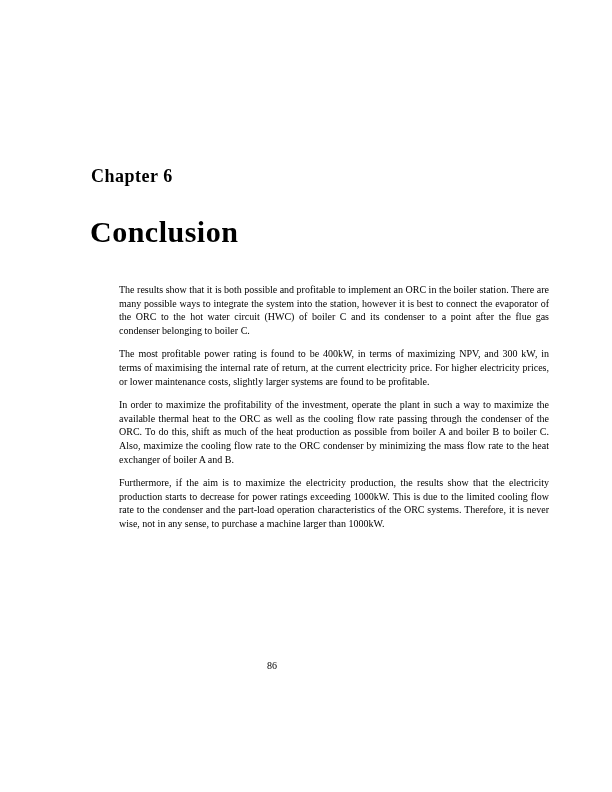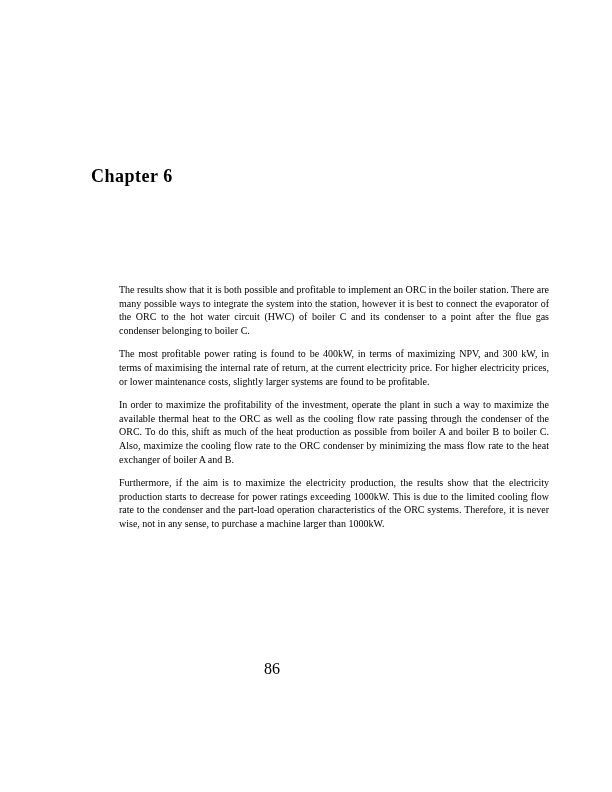--- a/index.html
+++ b/index.html
@@ -46,29 +46,30 @@
   }
   .body-text p {
     margin: 0 0 10px 0;
   }
   .page-number {
     position: absolute;
     left: 0;
     top: 660px;
     width: 544px;
     text-align: center;
-    font-size: 16px;
+    font-size: 10px;
   }
 </style>
 </head>
 <body>
 
 <div class="page">
   <div class="chapter-label">Chapter 6</div>
 
+  <div class="chapter-title">Conclusion</div>
 
   <div class="body-text">
     <p>The results show that it is both possible and profitable to implement an ORC in the boiler station. There are many possible ways to integrate the system into the station, however it is best to connect the evaporator of the ORC to the hot water circuit (HWC) of boiler C and its condenser to a point after the flue gas condenser belonging to boiler C.</p>
     <p>The most profitable power rating is found to be 400kW, in terms of maximizing NPV, and 300 kW, in terms of maximising the internal rate of return, at the current electricity price. For higher electricity prices, or lower maintenance costs, slightly larger systems are found to be profitable.</p>
     <p>In order to maximize the profitability of the investment, operate the plant in such a way to maximize the available thermal heat to the ORC as well as the cooling flow rate passing through the condenser of the ORC. To do this, shift as much of the heat production as possible from boiler A and boiler B to boiler C. Also, maximize the cooling flow rate to the ORC condenser by minimizing the mass flow rate to the heat exchanger of boiler A and B.</p>
     <p>Furthermore, if the aim is to maximize the electricity production, the results show that the electricity production starts to decrease for power ratings exceeding 1000kW. This is due to the limited cooling flow rate to the condenser and the part-load operation characteristics of the ORC systems. Therefore, it is never wise, not in any sense, to purchase a machine larger than 1000kW.</p>
   </div>
 
   <div class="page-number">86</div>
 </div>

